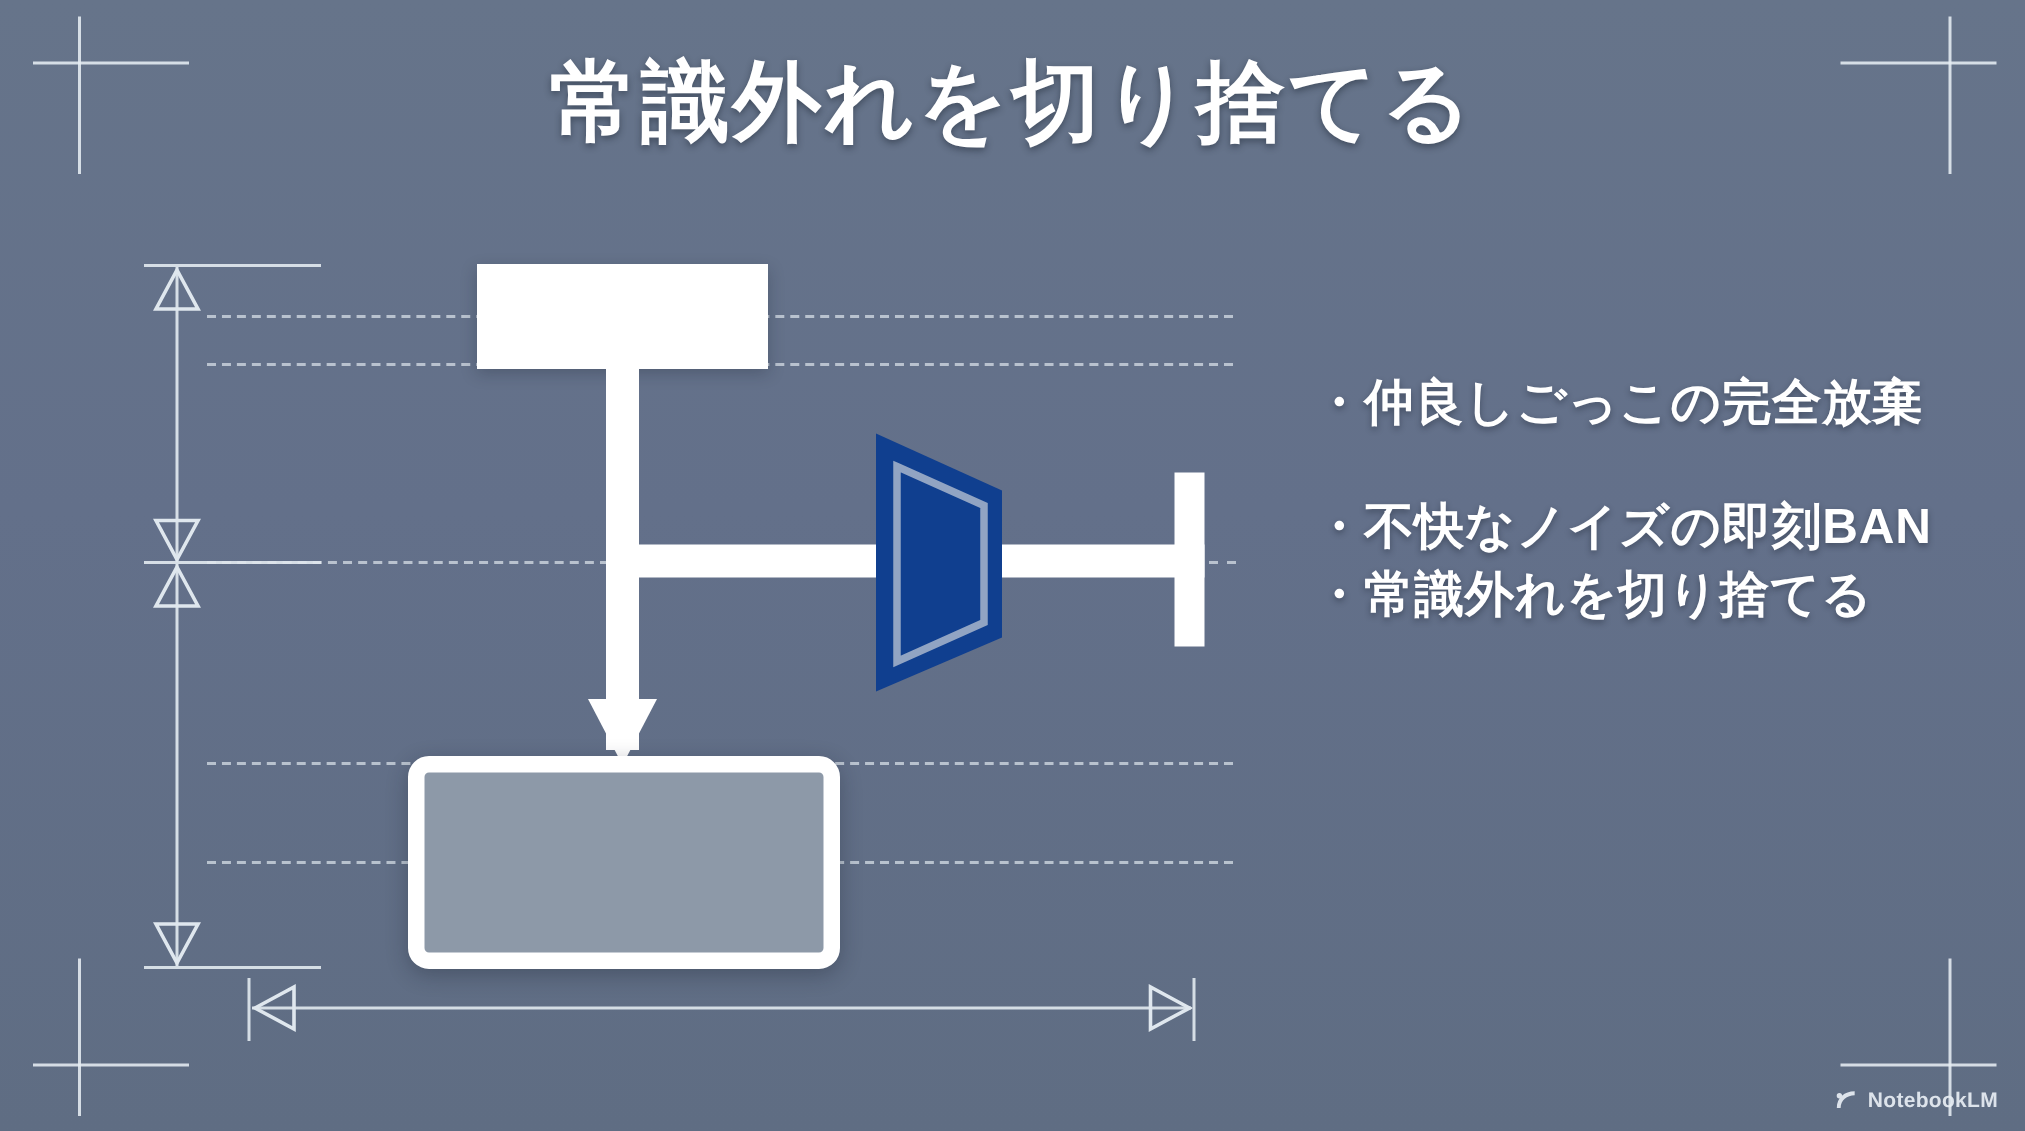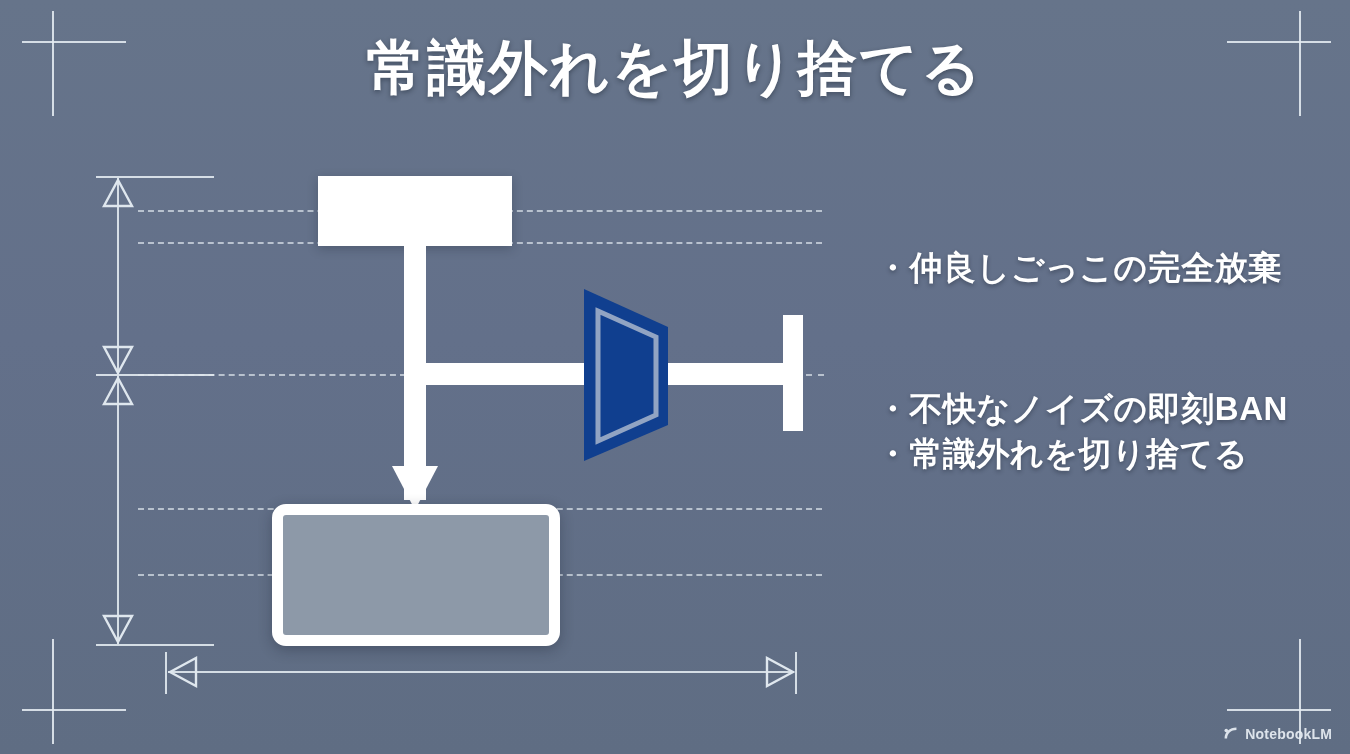--- a/index.html
+++ b/index.html
@@ -77,28 +77,28 @@
     width:430px;
   }
   .bullet {
     color:#ffffff;
     font-size:33px;
     font-weight:bold;
     letter-spacing:.5px;
     text-shadow:0 2px 4px rgba(20,28,40,.40);
     white-space:nowrap;
   }
-  .b1 { margin-bottom:96px; }
+  .b1 { margin-bottom:38px; }
   .b2 { }
 
   
   .watermark {
     position:absolute;
     right:18px; bottom:12px;
-    display:flex; align-items:center; gap:6px;
+    display:flex; align-items:flex-start; gap:6px;
     color:#e8eef4; opacity:.92;
     font-size:14px; font-weight:bold;
     letter-spacing:.2px;
   }
 </style>
 </head>
 <body>
 
 <div id="slide">
 

